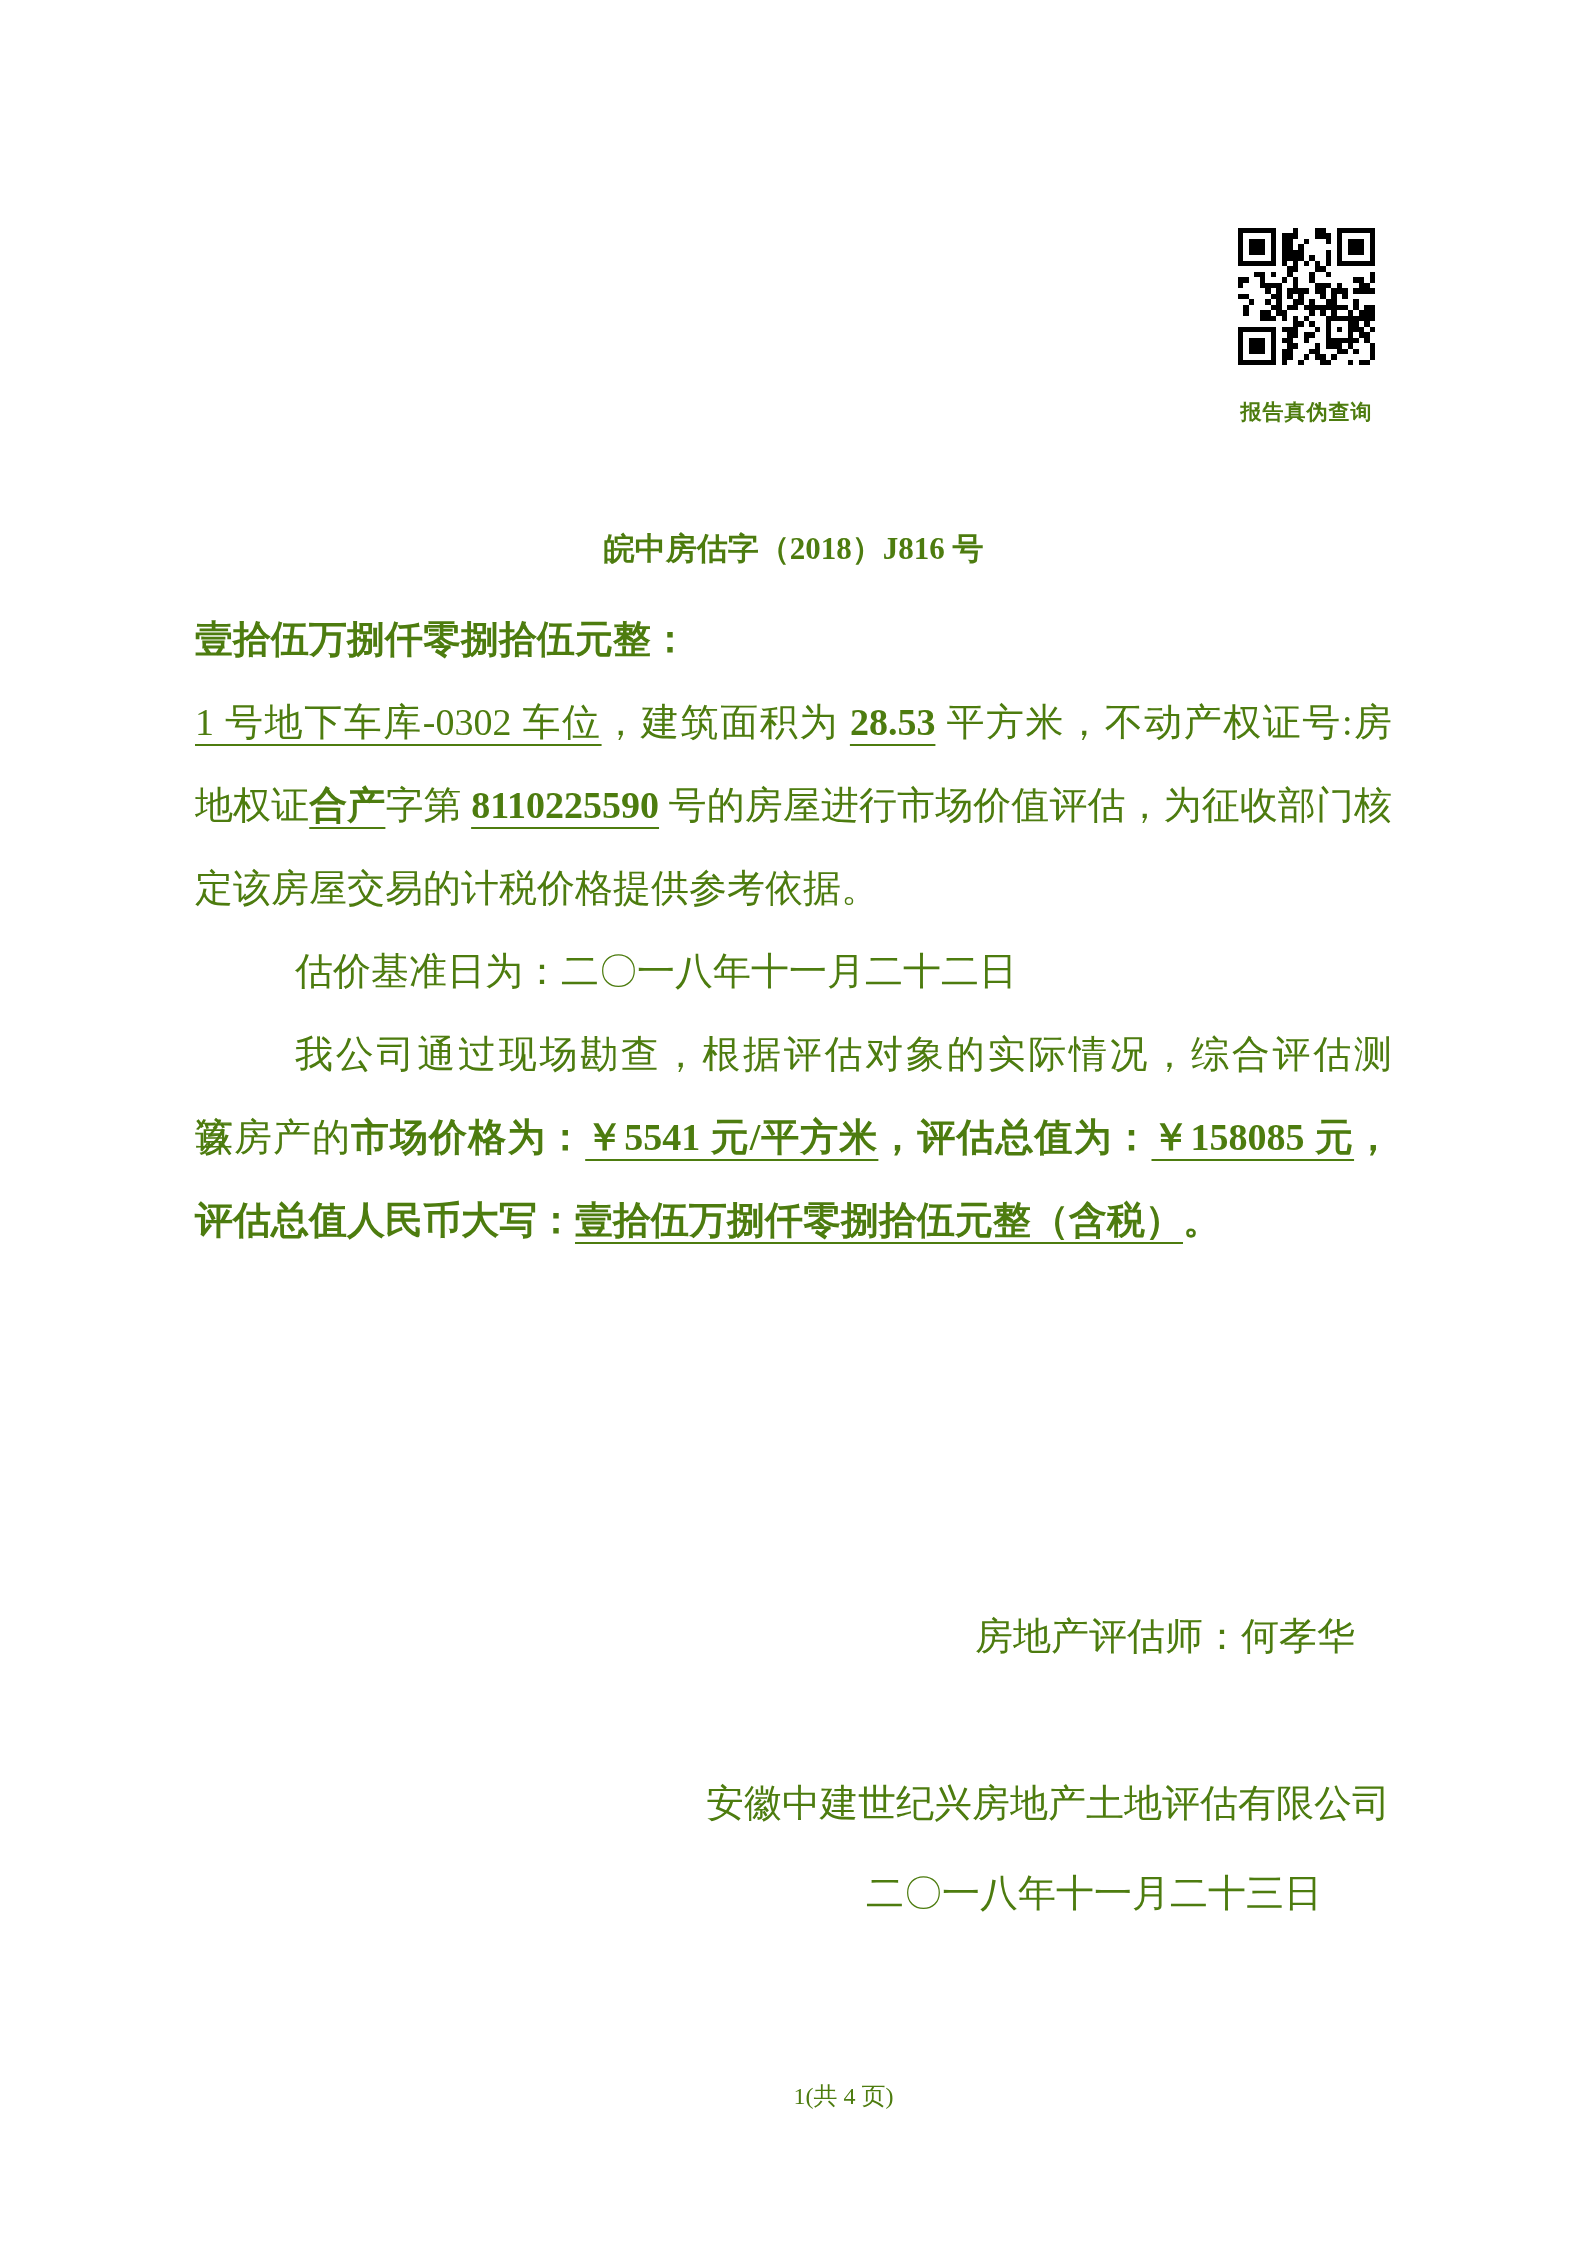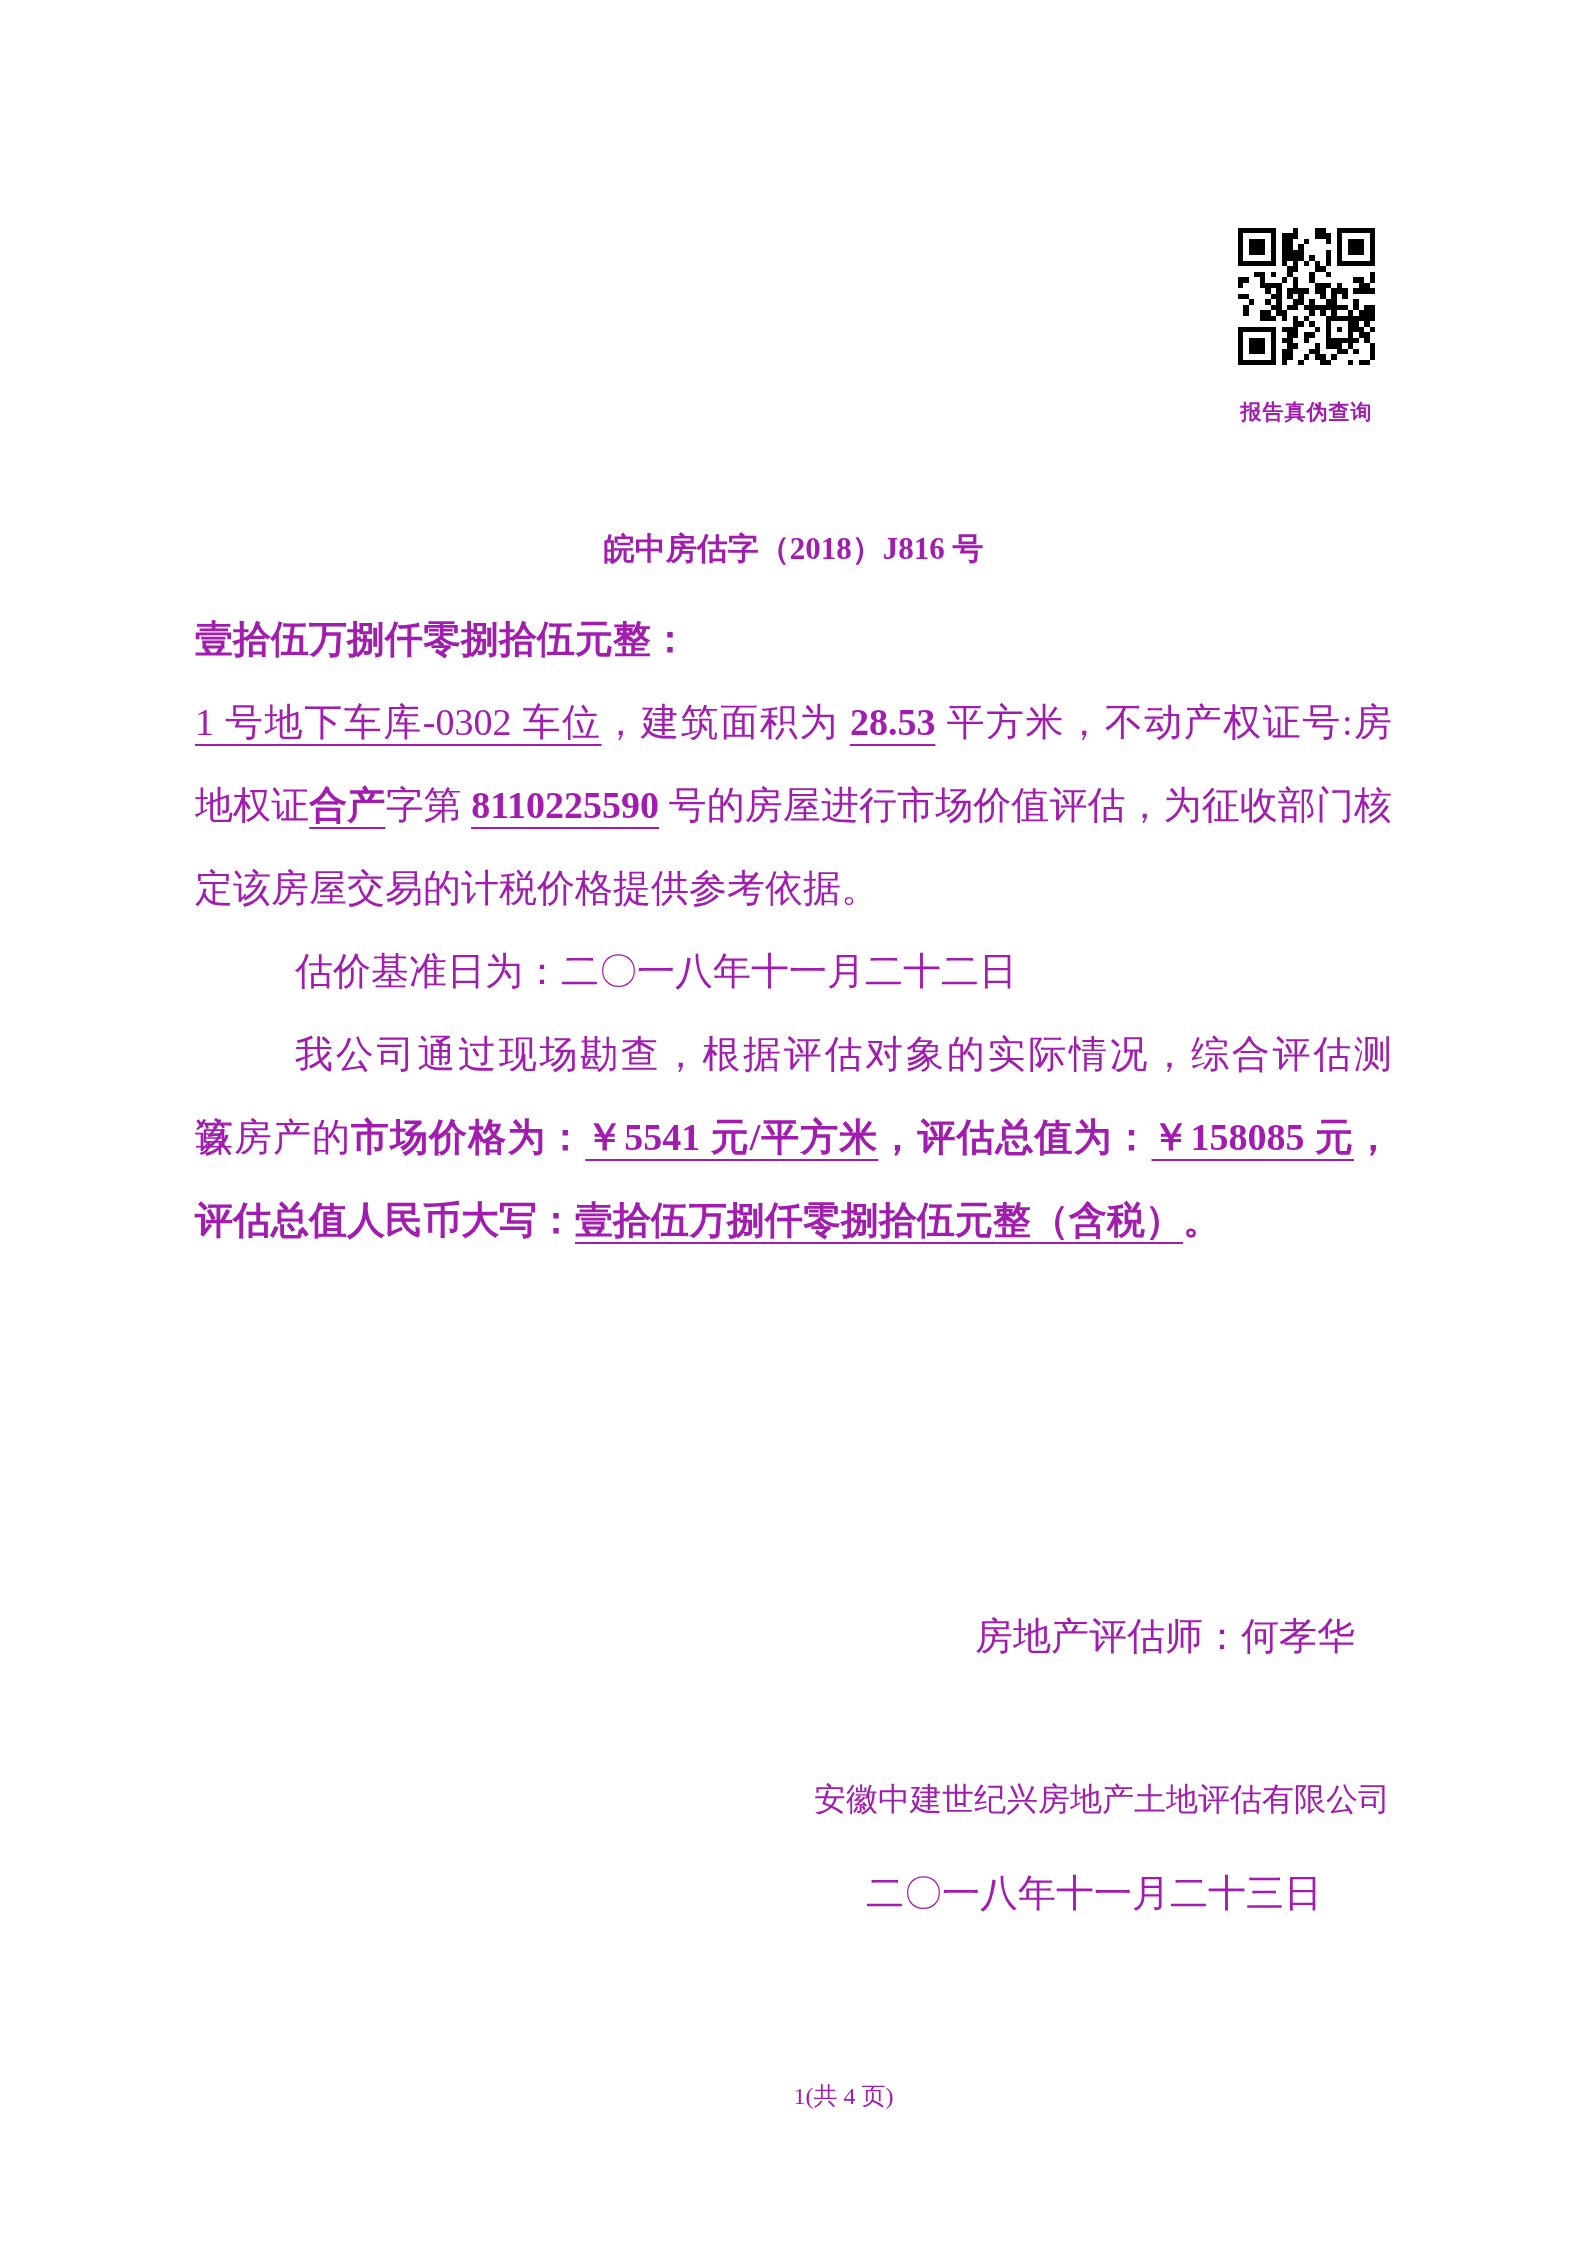--- a/index.html
+++ b/index.html
@@ -1,20 +1,20 @@
 <!DOCTYPE html>
 <html><head>
 <meta charset="utf-8">
 <style>
   html,body{margin:0;padding:0;background:#ffffff;}
   .page{
     position:relative;
     width:1587px;height:2245px;
     background:#ffffff;
-    color:#a21caf;
+    color:#4d7c0f;
     font-family:"Liberation Serif","DejaVu Serif",serif;
     overflow:hidden;
   }
   
   .qr{position:absolute;left:1238px;top:228px;width:137px;height:137px;}
   .qr svg{display:block;width:137px;height:137px;}
   .qr-caption{
     position:absolute;left:1228px;top:398px;width:157px;
     font-size:21px;font-weight:bold;text-align:center;letter-spacing:1px;
   }
@@ -36,21 +36,21 @@
   }
   .line{line-height:83px;height:83px;white-space:nowrap;}
   .jline{line-height:83px;height:83px;text-align:justify;text-align-last:justify;white-space:normal;}
   .addressee{font-weight:bold;}
   .ind{text-indent:100px;}
   .b{font-weight:bold;}
   .u{text-decoration:underline;text-underline-offset:9px;text-decoration-thickness:2px;}
   
   .sig1{position:absolute;left:975px;top:1445px;font-size:38px;white-space:nowrap;}
   .sig2{position:absolute;left:975px;top:1611px;font-size:38px;white-space:nowrap;}
-  .company{position:absolute;right:197px;top:1778px;font-size:32px;white-space:nowrap;}
+  .company{position:absolute;right:197px;top:1778px;font-size:38px;white-space:nowrap;}
   .date{position:absolute;right:265px;top:1868px;font-size:38px;white-space:nowrap;}
   .footer{
     position:absolute;left:0;top:2080px;width:100%;
     text-align:center;font-size:24px;padding-left:100px;box-sizing:border-box;
   }
 </style>
 </head>
 <body>
 
 <div class="page">

